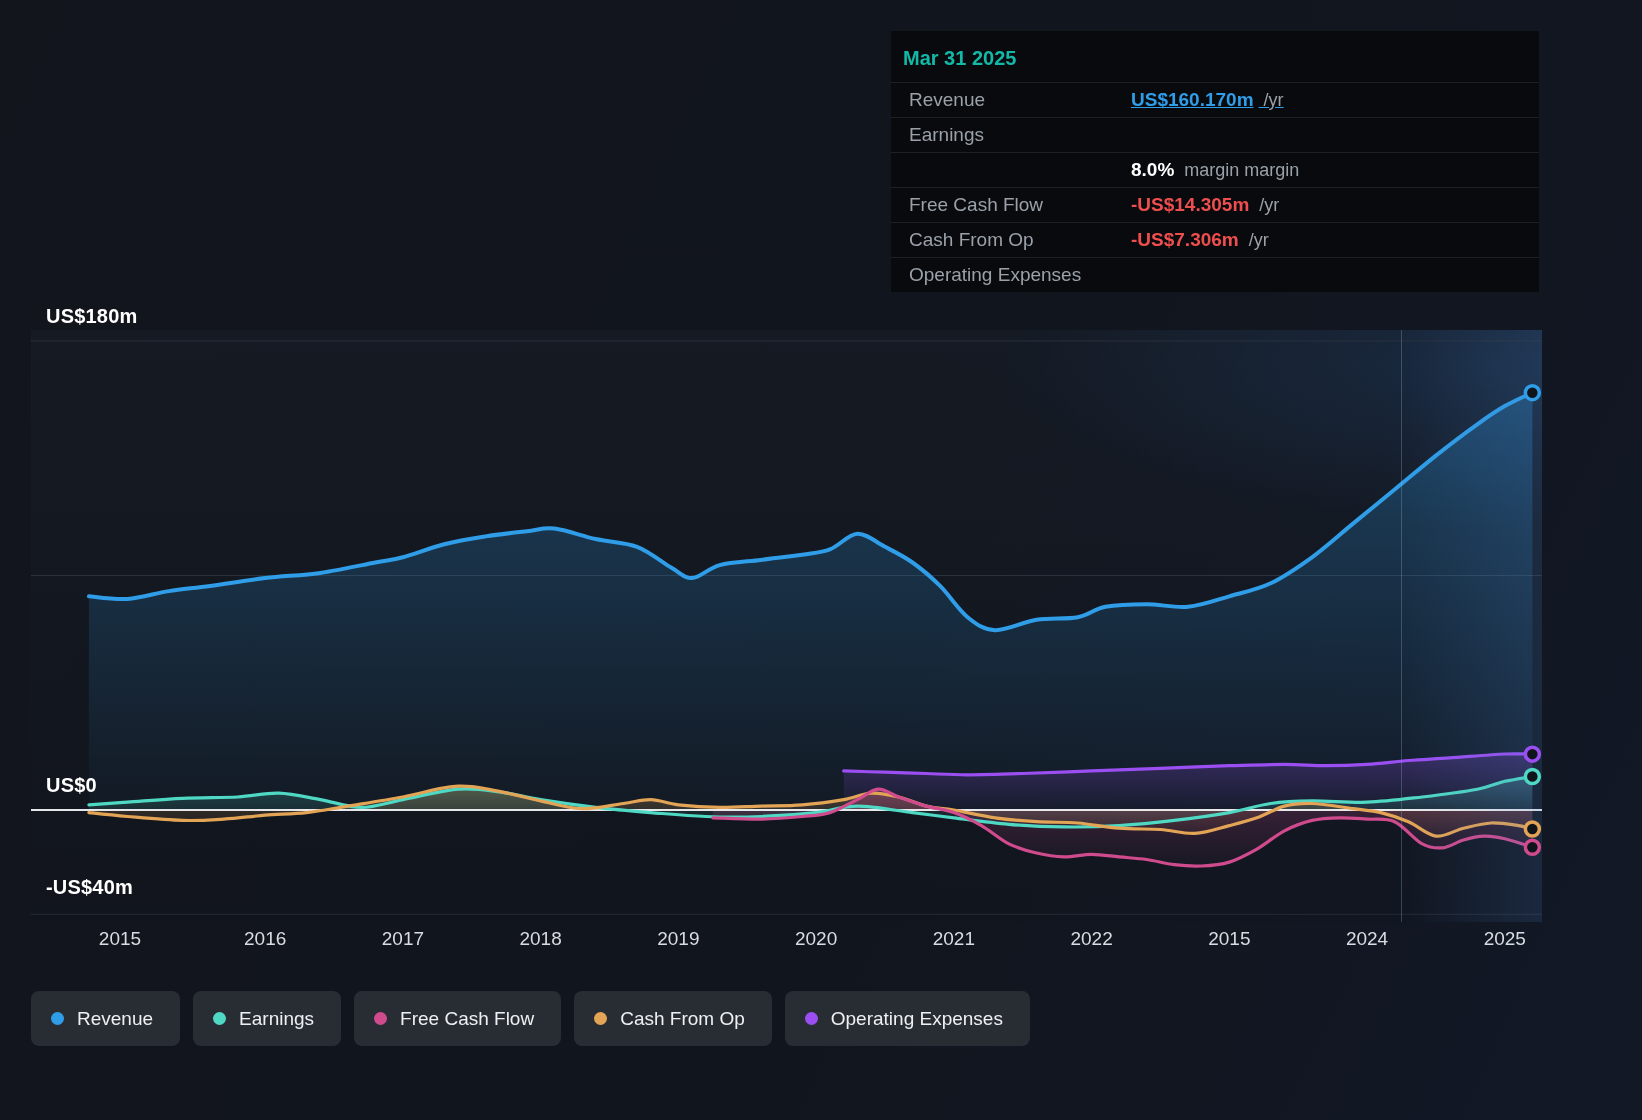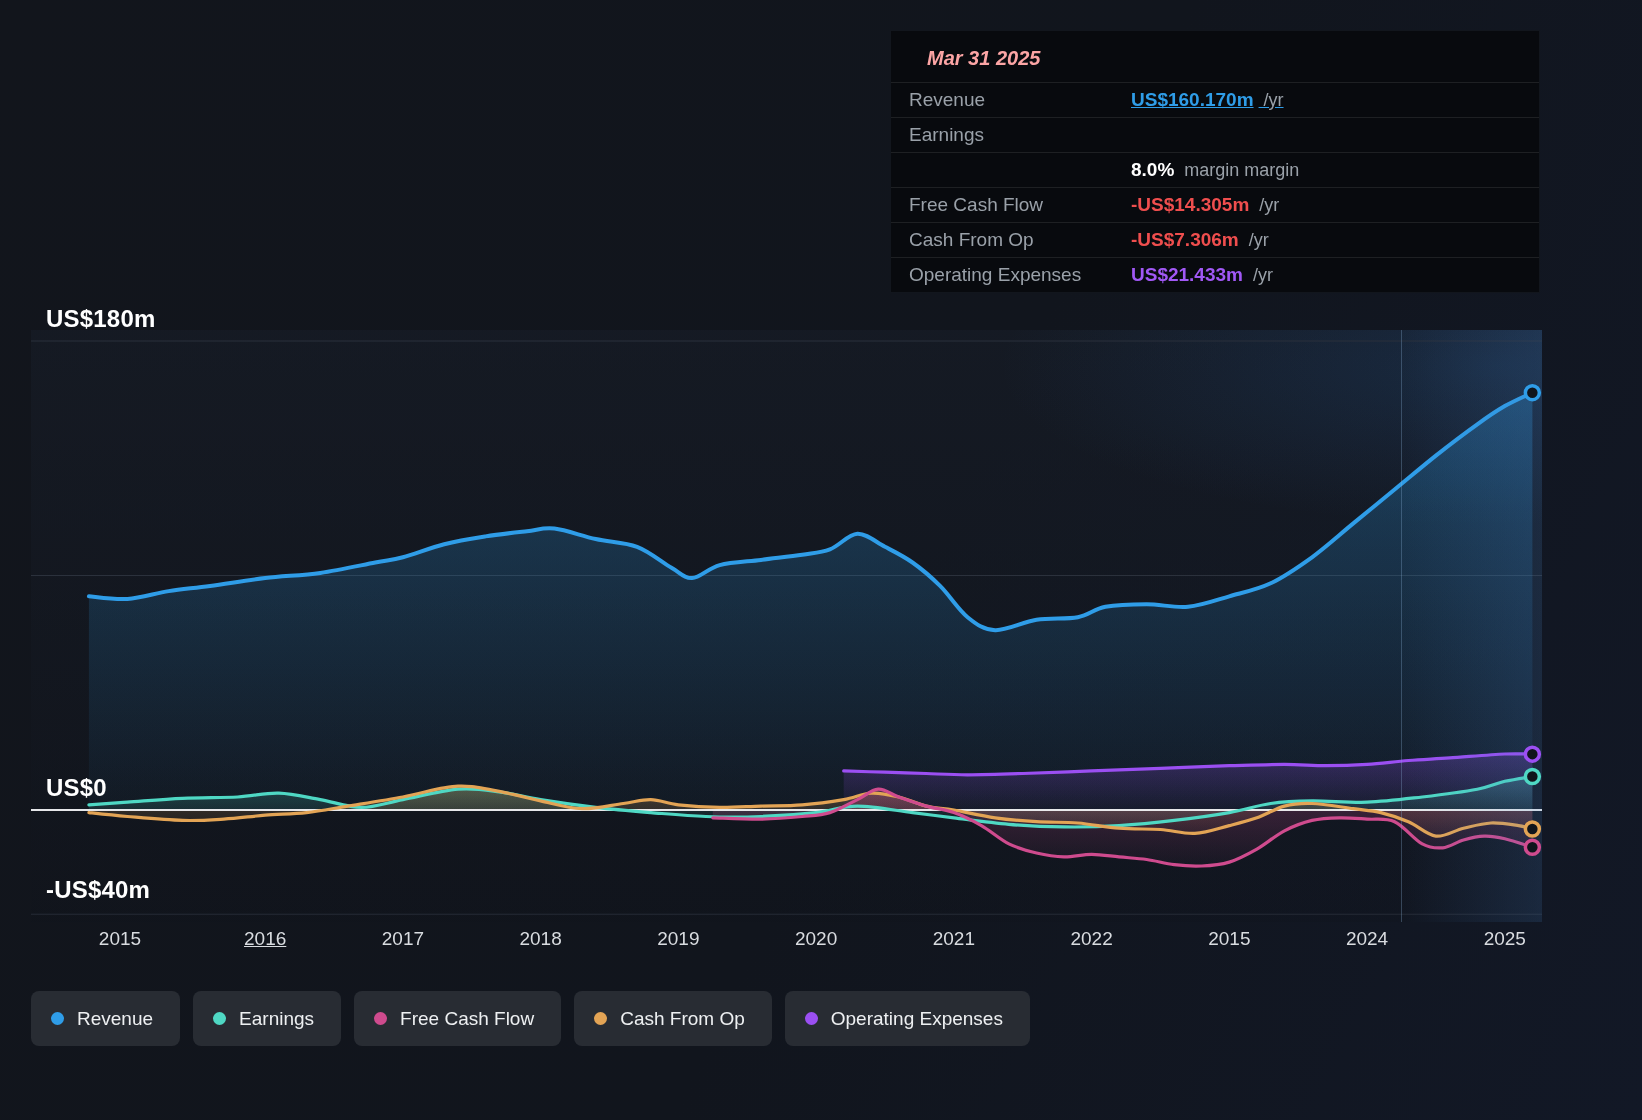--- a/index.html
+++ b/index.html
@@ -9,29 +9,29 @@
     position:relative; width:1642px; height:1120px; overflow:hidden;
     background: linear-gradient(115deg,#12151c 0%,#11151d 55%,#121826 100%);
   }
   .plot {
     position:absolute; left:31px; top:330px; width:1511px; height:592px;
     background:
       radial-gradient(ellipse 55% 45% at 97% 6%, rgba(42,105,175,0.20), rgba(42,105,175,0) 60%),
       linear-gradient(180deg, rgba(24,30,41,0.55), rgba(15,19,27,0.25));
   }
   .plot svg { position:absolute; inset:0; overflow:visible; }
-  .ylabel { position:absolute; left:46px; color:#ffffff; font-size:24px; font-weight:700; letter-spacing:0.2px; }
+  .ylabel { position:absolute; left:46px; color:#ffffff; font-size:20px; font-weight:700; letter-spacing:0.2px; }
   .y180 { top:305px; } .y0 { top:774px; } .yneg { top:876px; }
   .xlabels { position:absolute; left:31px; top:928px; width:1511px; height:28px; }
   .xlabels span { position:absolute; transform:translateX(-50%); color:#d9dce0; font-size:19px; }
   .tooltip {
     position:absolute; left:890px; top:30px; width:650px;
     background:#080a0e; border:1px solid #12161d;
   }
-  .tooltip-title { color:#fca5a5; font-size:20px; font-weight:700; padding:16px 18px 12px 36px;font-style:italic; }
+  .tooltip-title { color:#14b8a6; font-size:20px; font-weight:700; padding:16px 18px 12px 12px; }
   .t-row { display:grid; grid-template-columns:222px 1fr; align-items:center; padding:6px 18px; border-top:1px solid rgba(255,255,255,0.09); }
   .t-label { color:#9aa1a9; font-size:19px; }
   .t-value { font-size:19px; font-weight:700; white-space:nowrap; }
   .t-suffix { color:#9aa1a9; font-weight:400; font-size:18px; margin-left:5px; }
   .legend { position:absolute; left:31px; top:991px; display:flex; gap:13px; }
   .legend-item {
     display:flex; align-items:center; gap:13px; height:55px;
     background:#282c33; border-radius:8px; padding:0 27px 0 20px; cursor:pointer;
   }
   .legend-dot { width:13px; height:13px; border-radius:50%; flex:none; }
@@ -93,21 +93,21 @@
         <circle cx="1501.3582497721145" cy="424.1551277777778" r="7" fill="#10151c" stroke="#9b4ff2" stroke-width="3.5"></circle>
       </svg>
   </div>
 
   <div class="ylabel y180">US$180m</div>
   <div class="ylabel y0">US$0</div>
   <div class="ylabel yneg">-US$40m</div>
 
   <div class="xlabels" id="xlabels">
       <span style="left: 89px;">2015</span>
-      <span style="left: 234.157px; text-decoration: underline;">2016</span>
+      <span style="left: 234.157px;">2016</span>
       <span style="left: 371.896px;">2017</span>
       <span style="left: 509.635px;">2018</span>
       <span style="left: 647.375px;">2019</span>
       <span style="left: 785.114px;">2020</span>
       <span style="left: 922.853px;">2021</span>
       <span style="left: 1060.59px;">2022</span>
       <span style="left: 1198.33px;">2015</span>
       <span style="left: 1336.07px;">2024</span>
       <span style="left: 1473.81px;">2025</span>
     </div>
@@ -129,21 +129,20 @@
         <div class="t-row">
           <div class="t-label">Free Cash Flow</div>
           <div class="t-value" style="color: rgb(239, 78, 78);"><span>-US$14.305m</span><span class="t-suffix"> /yr</span></div>
         </div>
         <div class="t-row">
           <div class="t-label">Cash From Op</div>
           <div class="t-value" style="color: rgb(239, 78, 78);"><span>-US$7.306m</span><span class="t-suffix"> /yr</span></div>
         </div>
         <div class="t-row">
           <div class="t-label">Operating Expenses</div>
-          <div class="t-value" style="color: rgb(161, 88, 245);"><span>US$21.433m</span><span class="t-suffix"> /yr</span></div>
         </div>
       </div>
   </div>
 
   <div class="legend" id="legend">
       <div class="legend-item">
         <span class="legend-dot" style="background: rgb(47, 157, 232);"></span>
         <span class="legend-label">Revenue</span>
       </div>
       <div class="legend-item">

